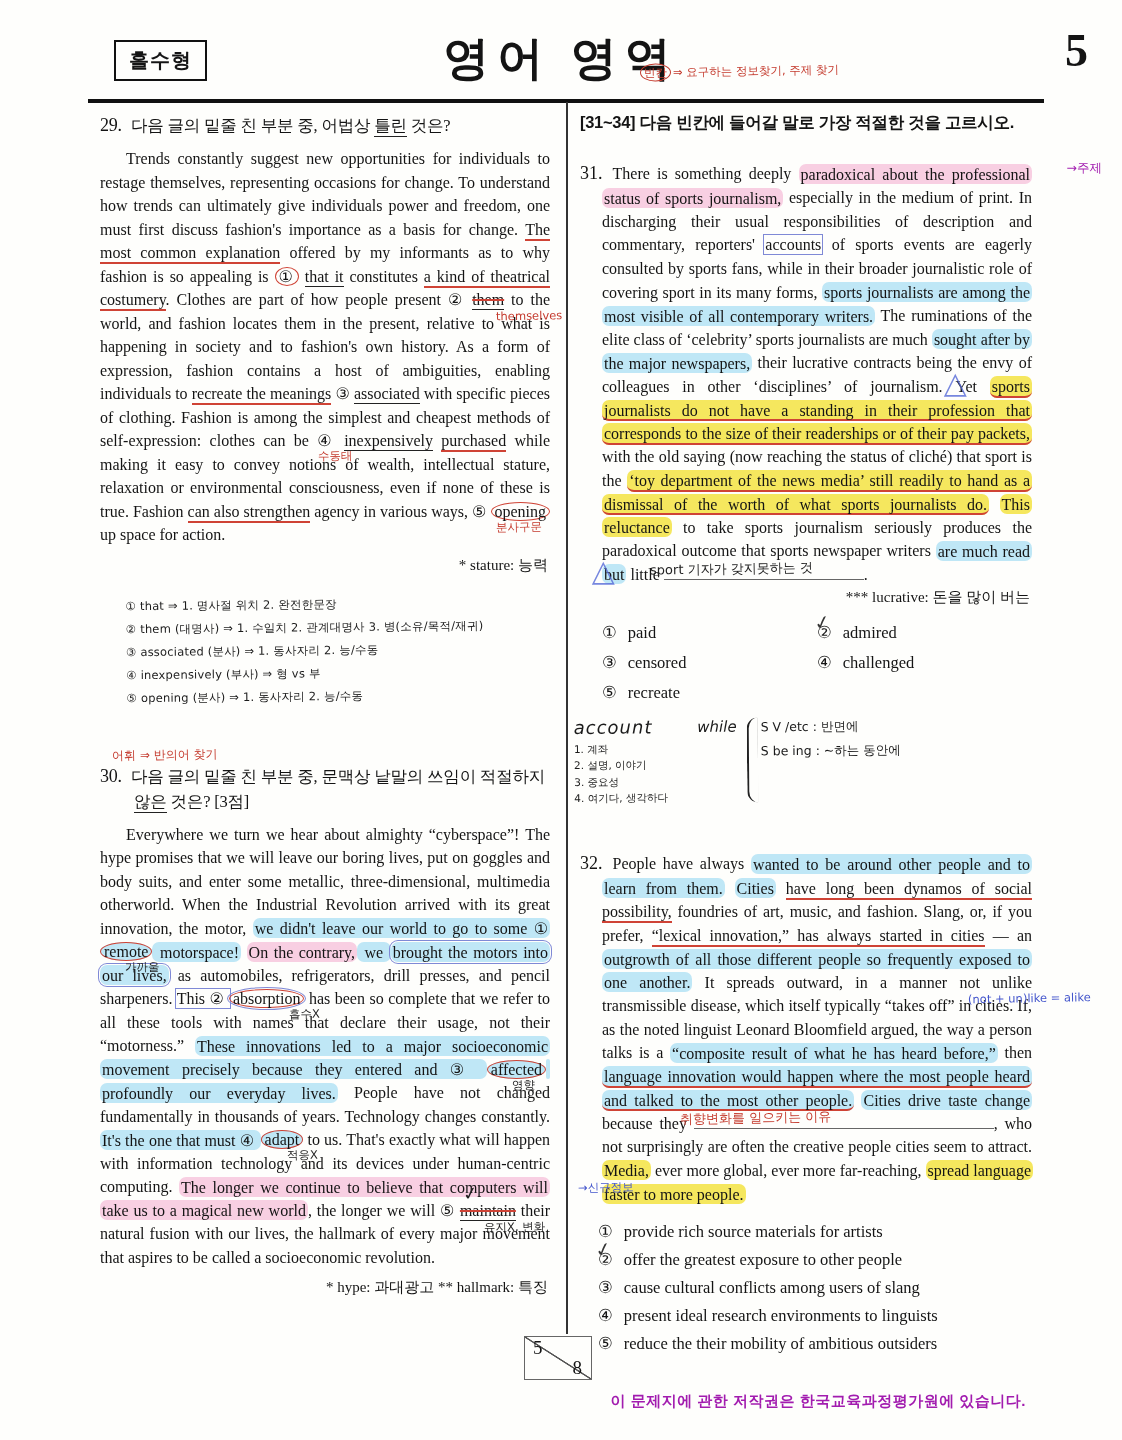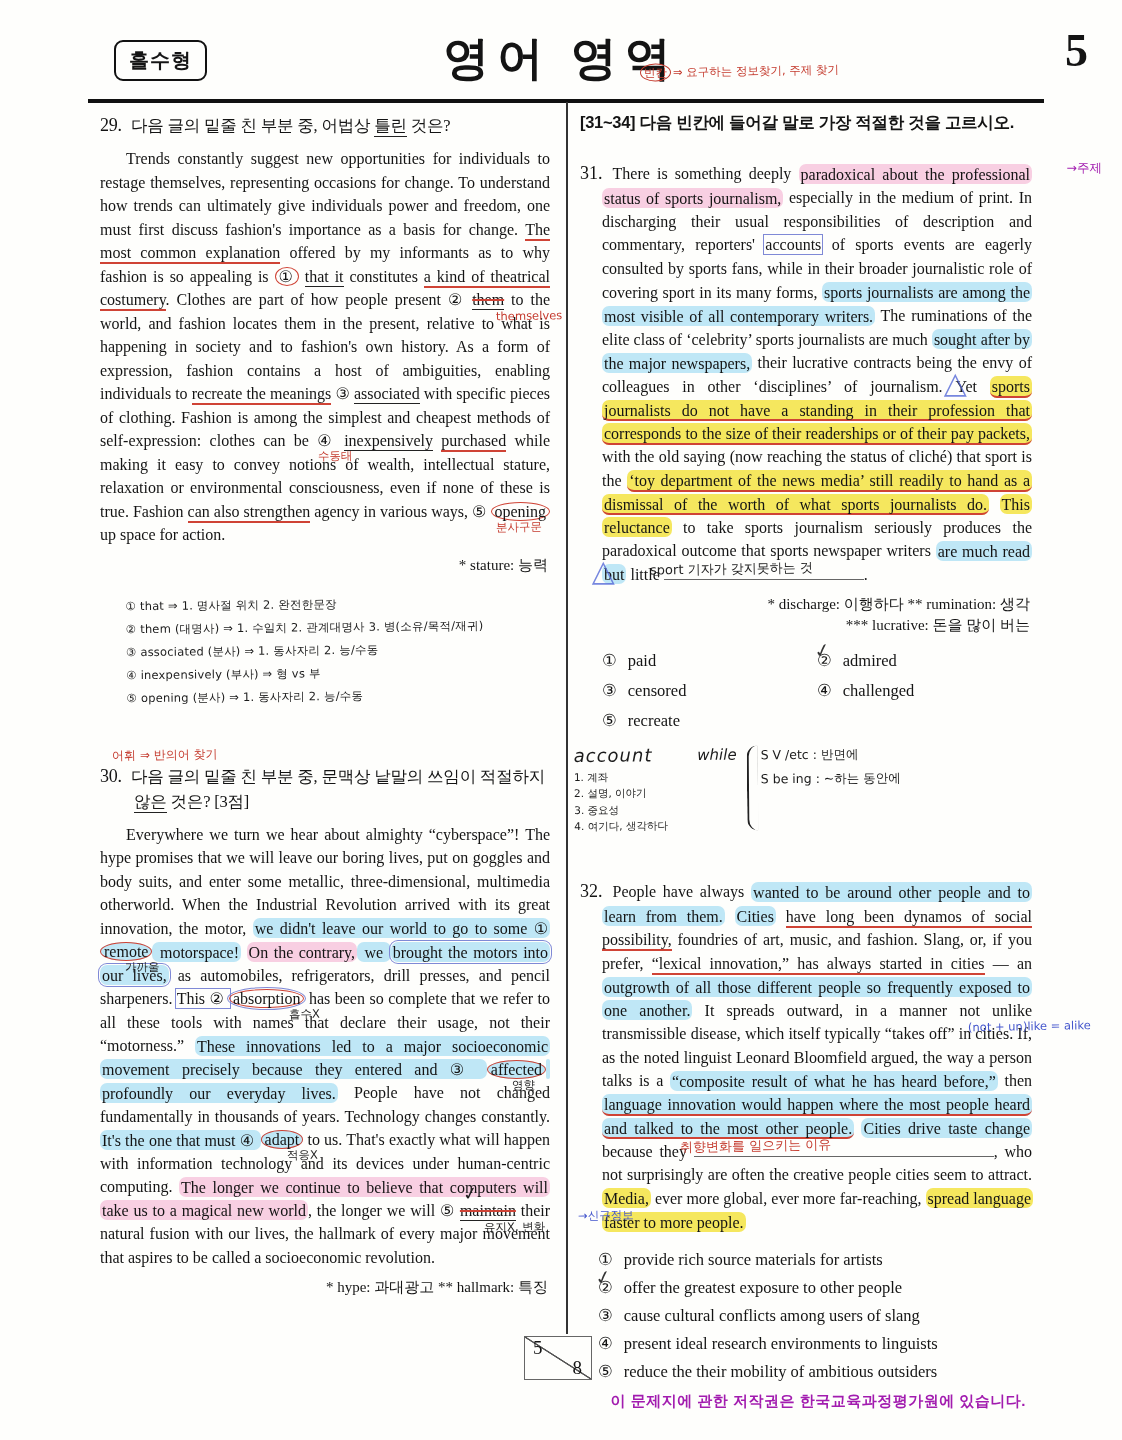--- a/index.html
+++ b/index.html
@@ -1,21 +1,21 @@
 <!DOCTYPE html>
 <html><head>
 <meta charset="utf-8">
 <style>
   html,body{margin:0;padding:0;}
   body{background:#e8e8e8;}
   .page{position:relative;width:1122px;height:1440px;margin:0 auto;background:#fefefc;
         font-family:"Liberation Serif","DejaVu Serif",serif;color:#141414;overflow:hidden;}
 
   
-  .formbox{position:absolute;left:114px;top:40px;border:2.5px solid #111;border-radius:9px;
+  .formbox{position:absolute;left:114px;top:40px;border:2.5px solid #111;border-radius:0;
            padding:5px 13px;font-size:20px;font-weight:bold;letter-spacing:1px;}
   .title{position:absolute;left:0;width:100%;top:28px;text-align:center;font-size:46px;
          font-weight:800;letter-spacing:8px;}
   .hdr-note{position:absolute;left:640px;top:64px;color:#c43a2d;font-size:11.5px;
             font-family:"DejaVu Sans",sans-serif;white-space:nowrap;transform:rotate(-1deg);}
   .circle-red{border:1.4px solid #c43a2d;border-radius:50%;padding:1px 3px;margin-right:2px;}
   .pageno{position:absolute;right:34px;top:24px;font-size:46px;font-weight:600;}
   .hrule{position:absolute;left:88px;right:78px;top:99px;height:3.5px;background:#111;}
   .vdiv{position:absolute;left:566px;top:102px;height:1232px;width:1.6px;background:#333;}
 
@@ -131,21 +131,20 @@
     <div class="passage p-indent"><span class="seg">Everywhere we turn we hear about almighty “cyberspace”! The hype promises that we will leave our boring lives, put on goggles and body suits, and enter some metallic, three-dimensional, multimedia otherworld. When the Industrial Revolution arrived with its great innovation, the motor, </span><span class="seg hc">we didn't leave our world to go to some ① </span><span class="seg hc ub rc">remote<span class="hw hwk below">가까울</span></span><span class="seg hc"> motorspace!</span><span class="seg"> </span><span class="seg hp">On the contrary,</span><span class="seg hc"> we </span><span class="seg hc box">brought the motors into our lives,</span><span class="seg"> as automobiles, refrigerators, drill presses, and pencil sharpeners. </span><span class="seg box">This ② </span><span class="seg box ub rc">absorption<span class="hw hwk belowr">흡수X</span></span><span class="seg"> has been so complete that we refer to all these tools with names that declare their usage, not their “motorness.” </span><span class="seg hc">These innovations led to a major socioeconomic movement precisely because they entered and ③ </span><span class="seg hc ub rc">affected<span class="hw hwk below">영향</span></span><span class="seg hc"> profoundly our everyday lives.</span><span class="seg"> People have not changed fundamentally in thousands of years. Technology changes constantly. </span><span class="seg hc">It's the one that must ④ </span><span class="seg hc ub rc">adapt<span class="hw hwk belowr">적응X</span></span><span class="seg"> to us. That's exactly what will happen with information technology and its devices under human-centric computing. </span><span class="seg hp">The longer we continue to believe that computers will take us to a magical new world</span><span class="seg">, the longer we will </span><span class="seg">⑤<span class="hw hwk chk above">✓</span></span><span class="seg"> </span><span class="seg ub st">maintain<span class="hw hwk below">유지X, 변화</span></span><span class="seg"> their natural fusion with our lives, the hallmark of every major movement that aspires to be called a socioeconomic revolution.</span></div>
     <div class="footnote">* hype: 과대광고    ** hallmark: 특징</div>
   </div>
 
   <div class="colR">
     <div class="instruction">[31~34] 다음 빈칸에 들어갈 말로 가장 적절한 것을 고르시오.</div>
 
     <div class="qblock" style="margin-top:26px;">
       <span class="margin-note">→주제</span>
       <p class="qpassage"><span class="qnum-inline">31.</span><span class="seg">There is something deeply </span><span class="seg hp">paradoxical about the professional status of sports journalism,</span><span class="seg"> especially in the medium of print. In discharging their usual responsibilities of description and commentary, reporters' </span><span class="seg box">accounts</span><span class="seg"> of sports events are eagerly consulted by sports fans, while in their broader journalistic role of covering sport in its many forms, </span><span class="seg hc">sports journalists are among the most visible of all contemporary writers.</span><span class="seg"> The ruminations of the elite class of ‘celebrity’ sports journalists are much </span><span class="seg hc">sought after by the major newspapers,</span><span class="seg"> their lucrative contracts being the envy of colleagues in other ‘disciplines’ of journalism. </span><span class="seg tri">Yet</span><span class="seg"> </span><span class="seg hy ur">sports journalists do not have a standing in their profession that corresponds to the size of their readerships or of their pay packets,</span><span class="seg"> with the old saying (now reaching the status of cliché) that sport is the </span><span class="seg hy ur">‘toy department of the news media’ still readily to hand as a dismissal of the worth of what sports journalists do.</span><span class="seg"> </span><span class="seg hy">This reluctance</span><span class="seg"> to take sports journalism seriously produces the paradoxical outcome that sports newspaper writers </span><span class="seg hc">are much read </span><span class="seg hc tri">but</span><span class="seg"> little </span><span class="seg blank w200"><span class="hw hwk on">sport 기자가 갖지못하는 것</span></span><span class="seg">.</span></p>
-      <div class="footnote">* discharge: 이행하다    ** rumination: 생각</div>
       <div class="footnote2">*** lucrative: 돈을 많이 버는</div>
       <div class="opts">
           <div class="opt">
             <span class="optnum">①</span>
             <span>paid</span>
           </div>
           <div class="opt">
             <span class="optnum">②<span class="optchk">✓</span></span>
             <span>admired</span>
           </div>

